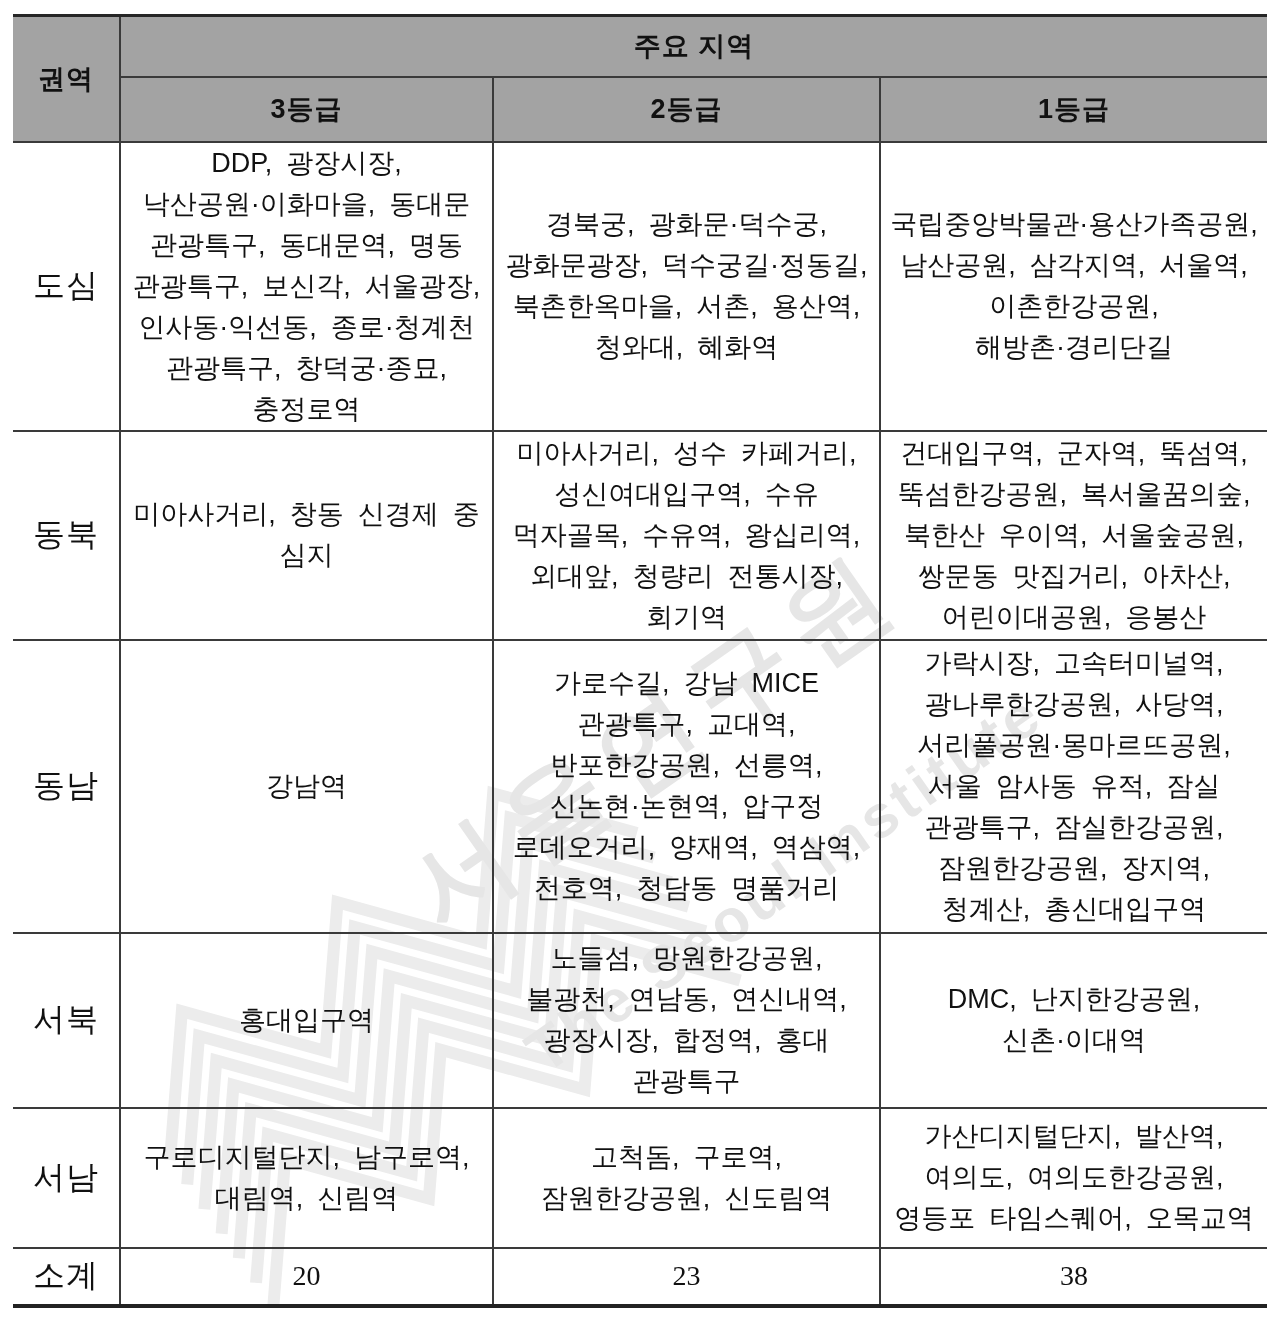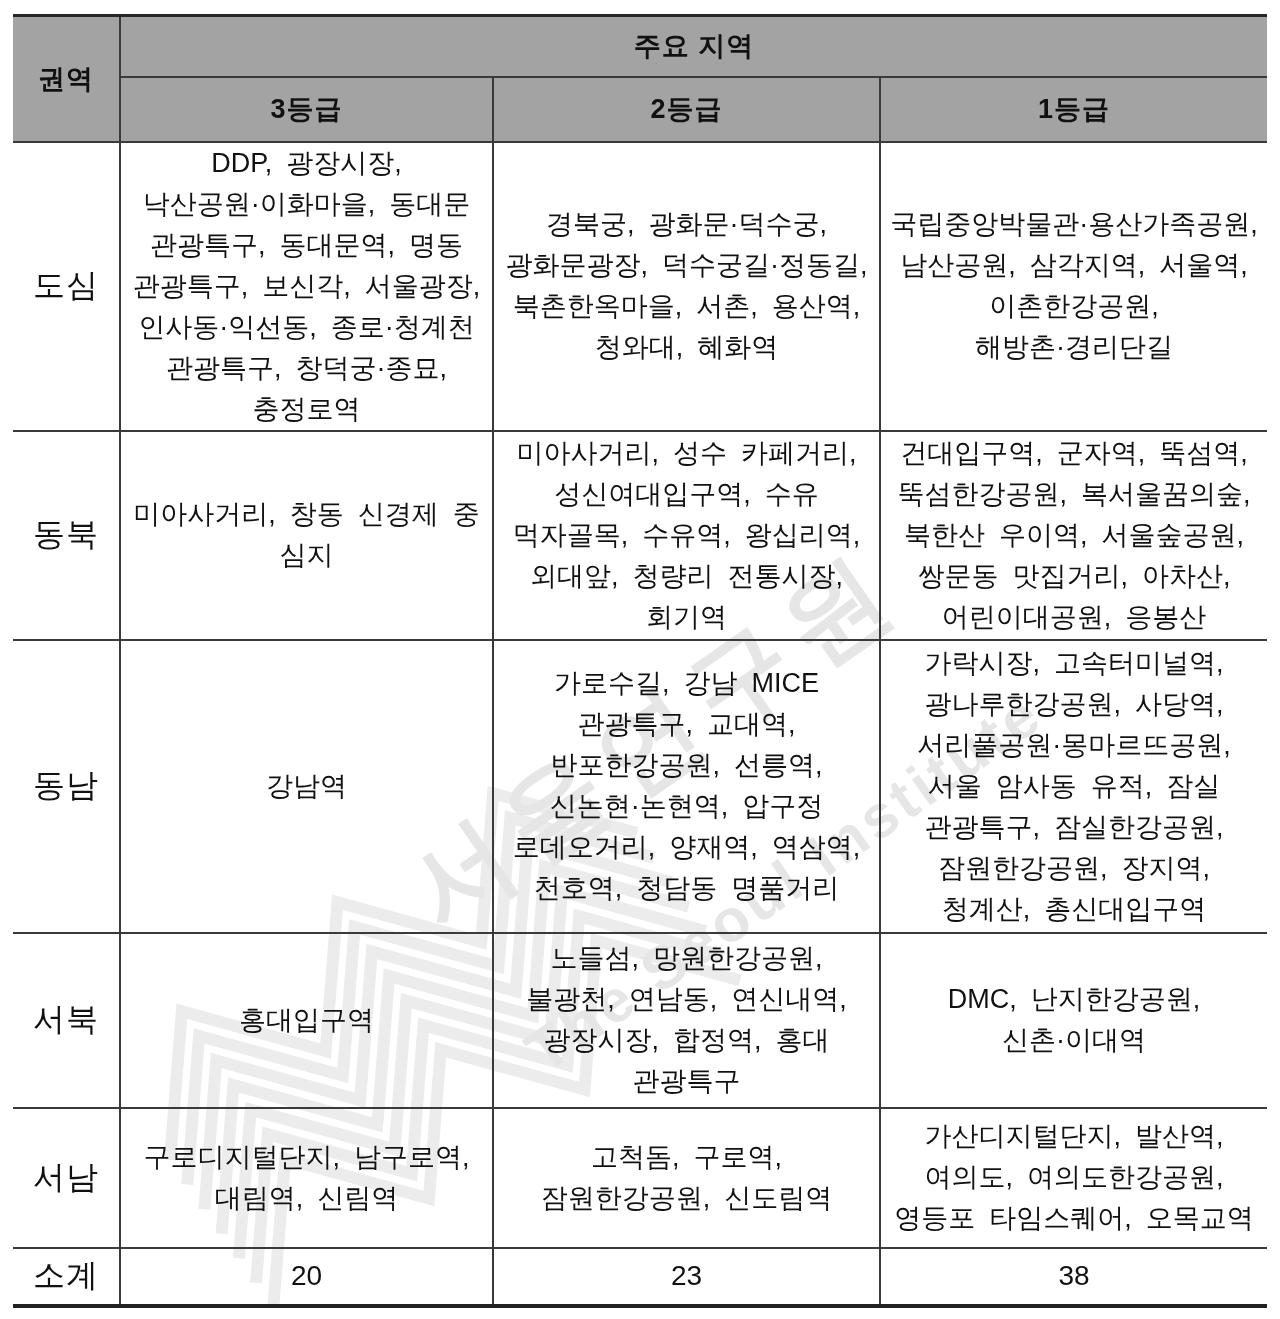--- a/index.html
+++ b/index.html
@@ -38,21 +38,21 @@
   .row-seobuk{height:175px;}
   .row-seonam{height:140px;}
   .row-total{height:58px;}
   td.region{
     font-size:32px;letter-spacing:1px;
   }
   td.cell{
     font-size:27px;line-height:41px;
     white-space:pre-line;word-spacing:0.24em;text-align:center;
   }
-  td.num{font-size:28px;}
+  td.num{font-size:28px;font-family:Liberation Serif, serif;}
 </style>
 </head>
 <body>
 
 <svg class="watermark" viewBox="0 0 1280 1319" xmlns="http://www.w3.org/2000/svg">
   <g stroke="#ececec" stroke-width="12" fill="none" transform="translate(170,1160) rotate(-35)">
     <polyline points="0,0 95,-115 190,0 285,-115 380,0 475,-115 570,0"></polyline>
     <polyline points="0,30 95,-85 190,30 285,-85 380,30 475,-85 570,30"></polyline>
     <polyline points="0,60 95,-55 190,60 285,-55 380,60 475,-55 570,60"></polyline>
     <polyline points="0,90 95,-25 190,90 285,-25 380,90 475,-25 570,90"></polyline>

